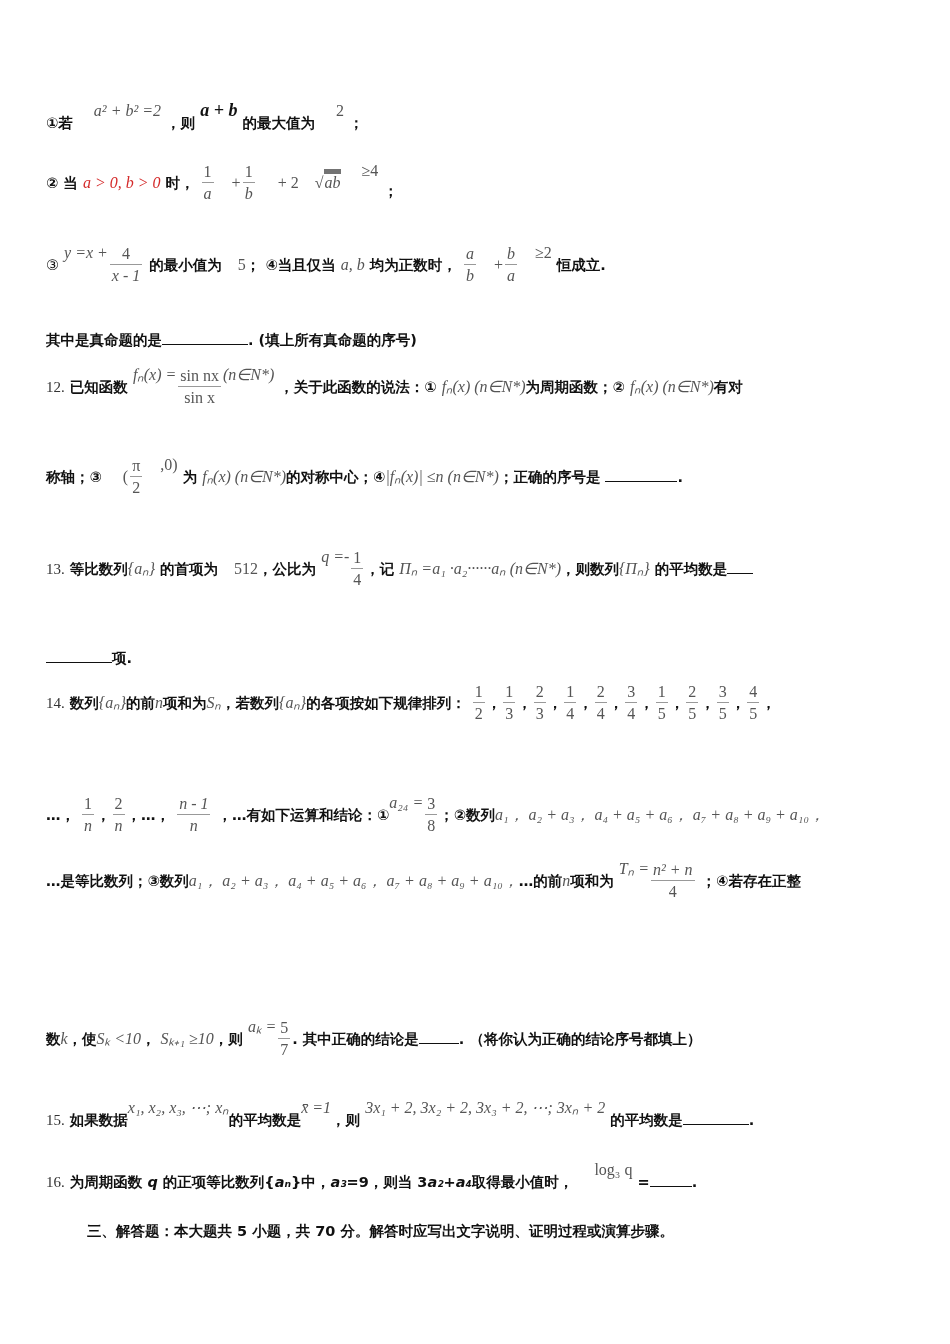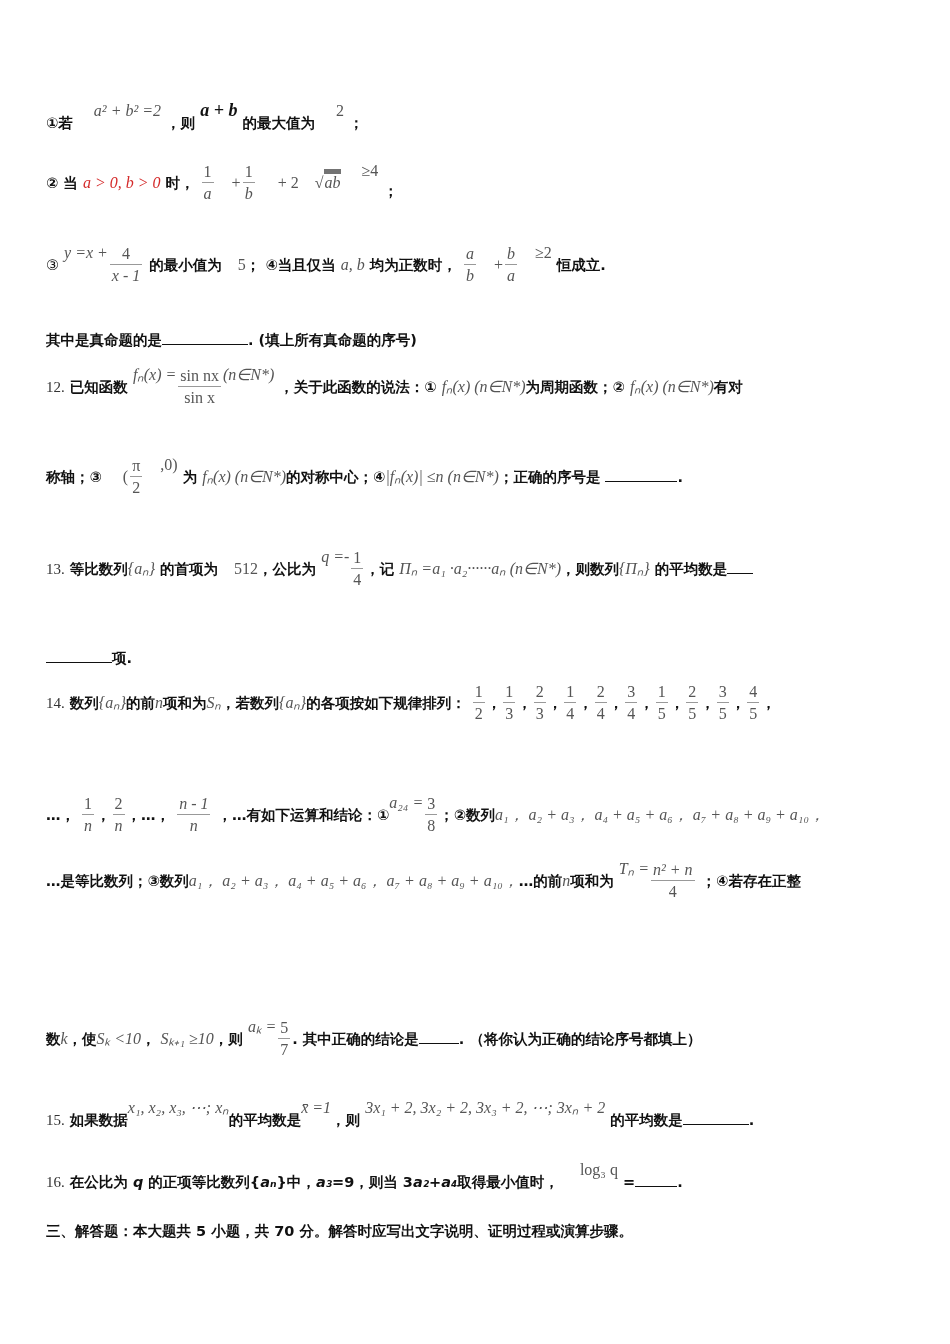--- a/index.html
+++ b/index.html
@@ -113,20 +113,20 @@
 
 <div class="line" style="top:1108px;">
   <span class="num-label">15.</span>
   <span>如果数据</span><span class="m raise">x₁, x₂, x₃, ⋯; xₙ</span><span>的平均数是</span><span class="m raise">x̄ =1</span><span>，则</span>
   <span class="m raise">3x₁ + 2, 3x₂ + 2, 3x₃ + 2, ⋯; 3xₙ + 2</span>
   <span>的平均数是</span><span class="blank" style="width:66px;"></span><span>.</span>
 </div>
 
 <div class="line" style="top:1172px;">
   <span class="num-label">16.</span>
-  <span>在公比为</span> <i>q</i> <span>的正项等比数列{</span><i>aₙ</i><span>}中，</span><i>a₃</i><span>=9，则当 3</span><i>a₂</i><span>+</span><i>a₄</i><span>取得最小值时，</span>
+  <span>为周期函数</span> <i>q</i> <span>的正项等比数列{</span><i>aₙ</i><span>}中，</span><i>a₃</i><span>=9，则当 3</span><i>a₂</i><span>+</span><i>a₄</i><span>取得最小值时，</span>
   <span class="mn raise">log₃ q</span>
   <span>=</span><span class="blank" style="width:42px;"></span><span>.</span>
 </div>
 
-<div class="line" style="top:1222px;">
+<div class="line" style="top:1222px;margin-left:41px;">
   <span>三、解答题：本大题共 5 小题，共 70 分。解答时应写出文字说明、证明过程或演算步骤。</span>
 </div>
 
 </body></html>

